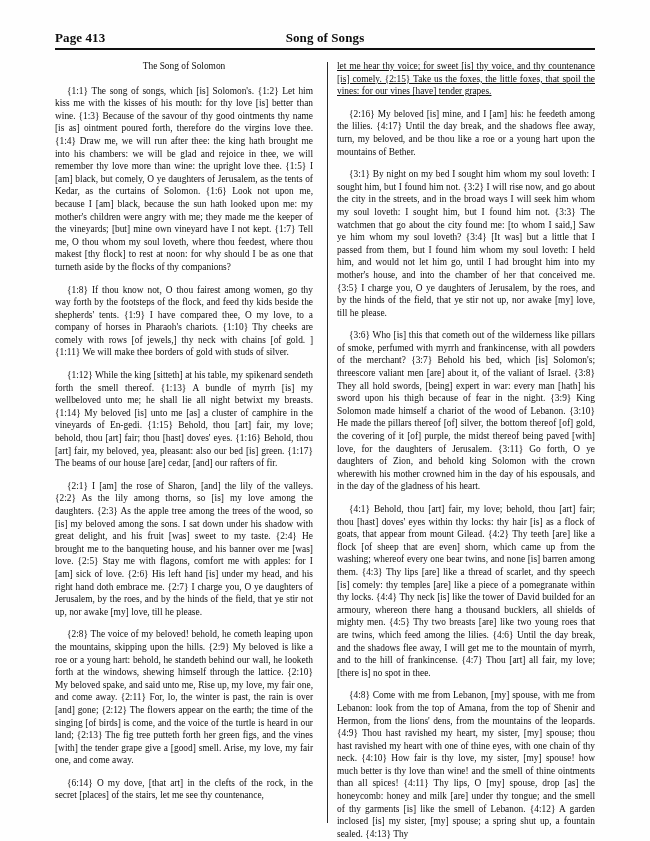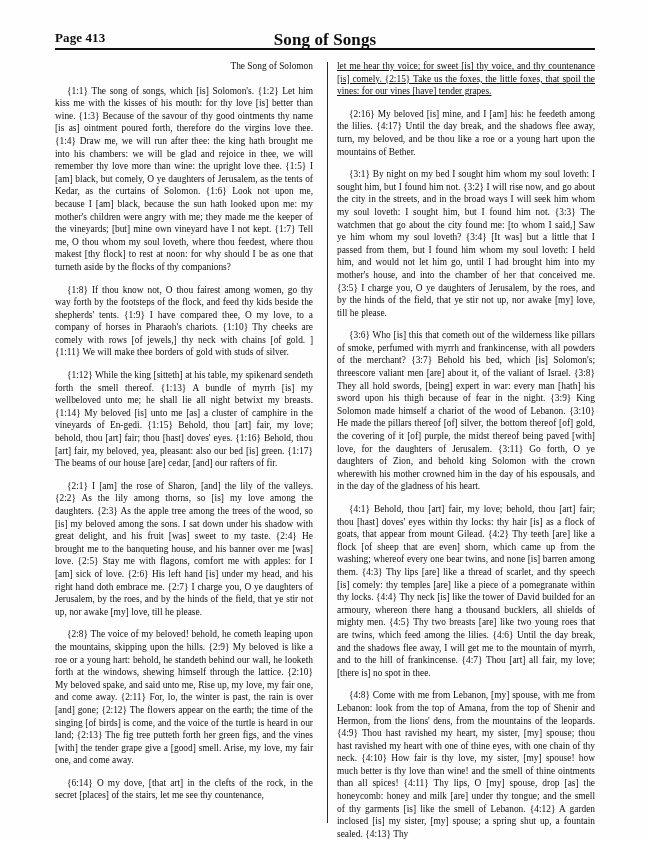--- a/index.html
+++ b/index.html
@@ -40,21 +40,21 @@
     font-weight: bold;
     letter-spacing: 0.1px;
     white-space: nowrap;
   }
   .head-center {
     position: absolute;
     left: 0;
     right: 0;
     top: 0;
     text-align: center;
-    font-size: 17px;
+    font-size: 13px;
     font-weight: bold;
     letter-spacing: 0.1px;
     white-space: nowrap;
   }
   .head-rule {
     position: absolute;
     left: 55px;
     right: 55px;
     top: 48px;
     height: 2px;
@@ -84,21 +84,21 @@
     top: 2px;
     bottom: 0;
     width: 1px;
     background: #2a2a2a;
   }
 
   .col-title {
     font-size: 9.4px;
     line-height: 12.6px;
     margin: 0 0 12px 0;
-    text-align: right;
+    text-align: center;
   }
 
   p.para {
     margin: 0 0 10px 0;
     font-size: 9.4px;
     line-height: 12.6px;
     text-align: justify;
     text-justify: inter-word;
     text-indent: 12px;
     hyphens: none;

